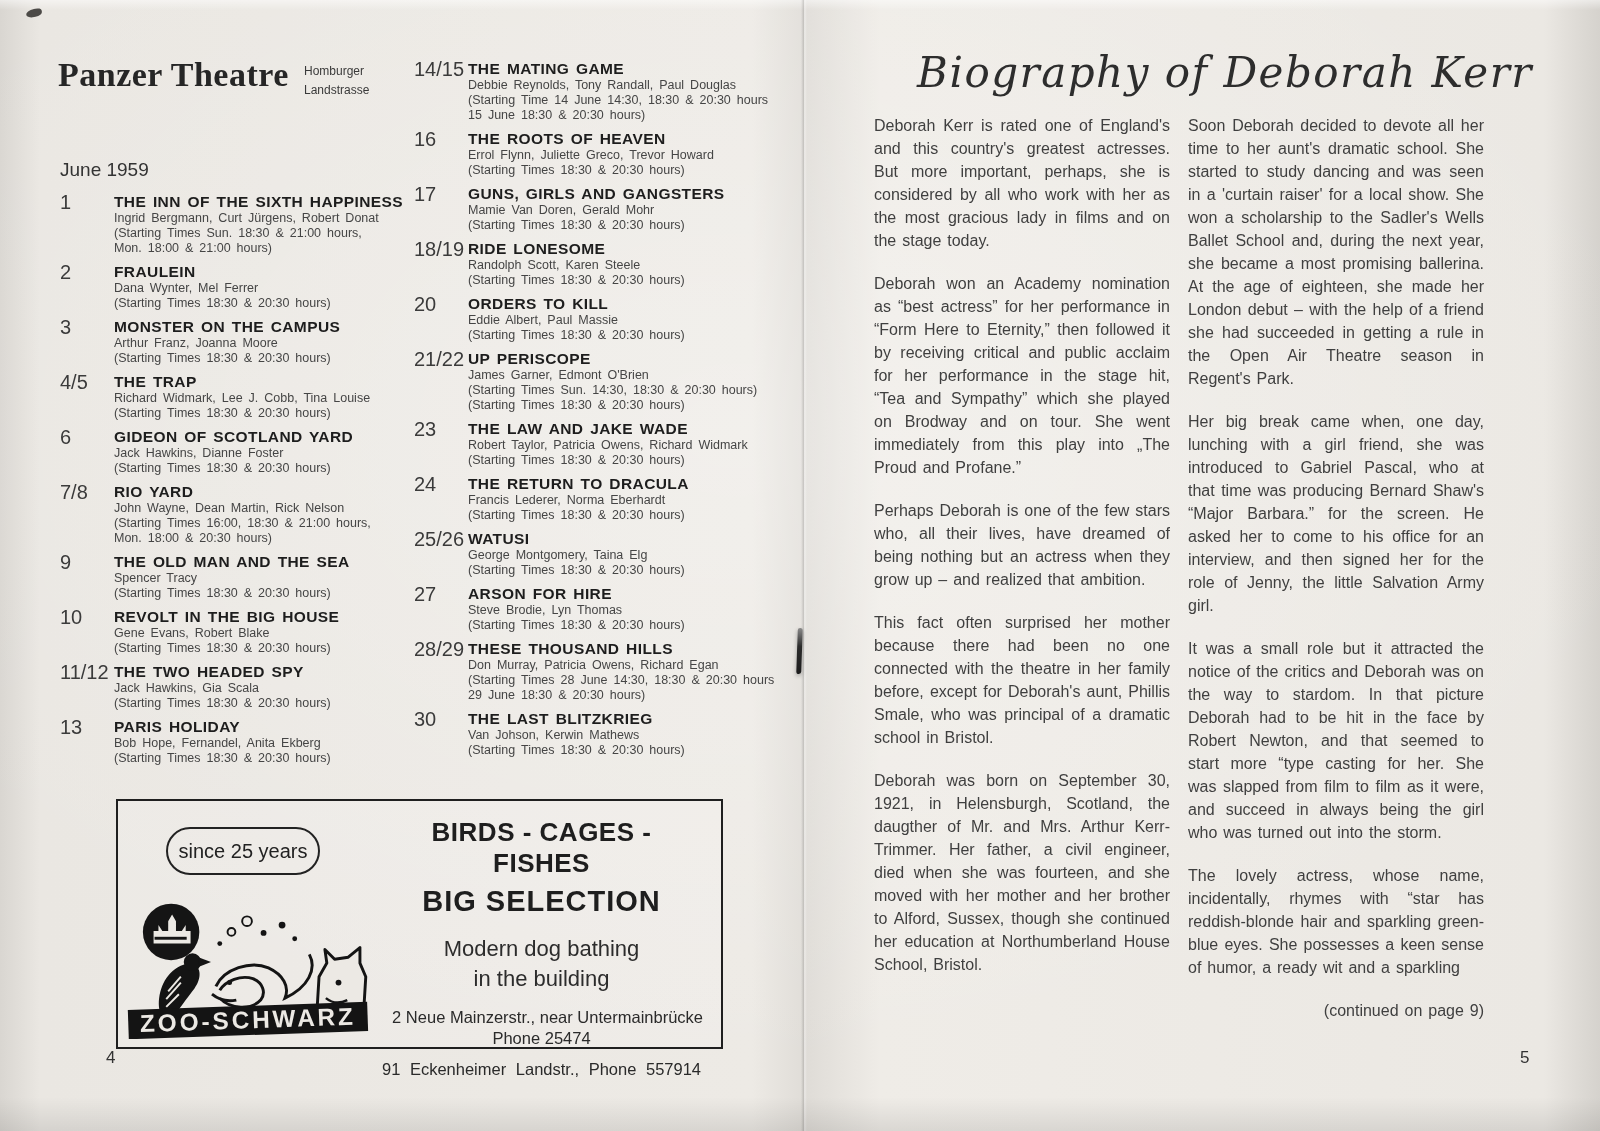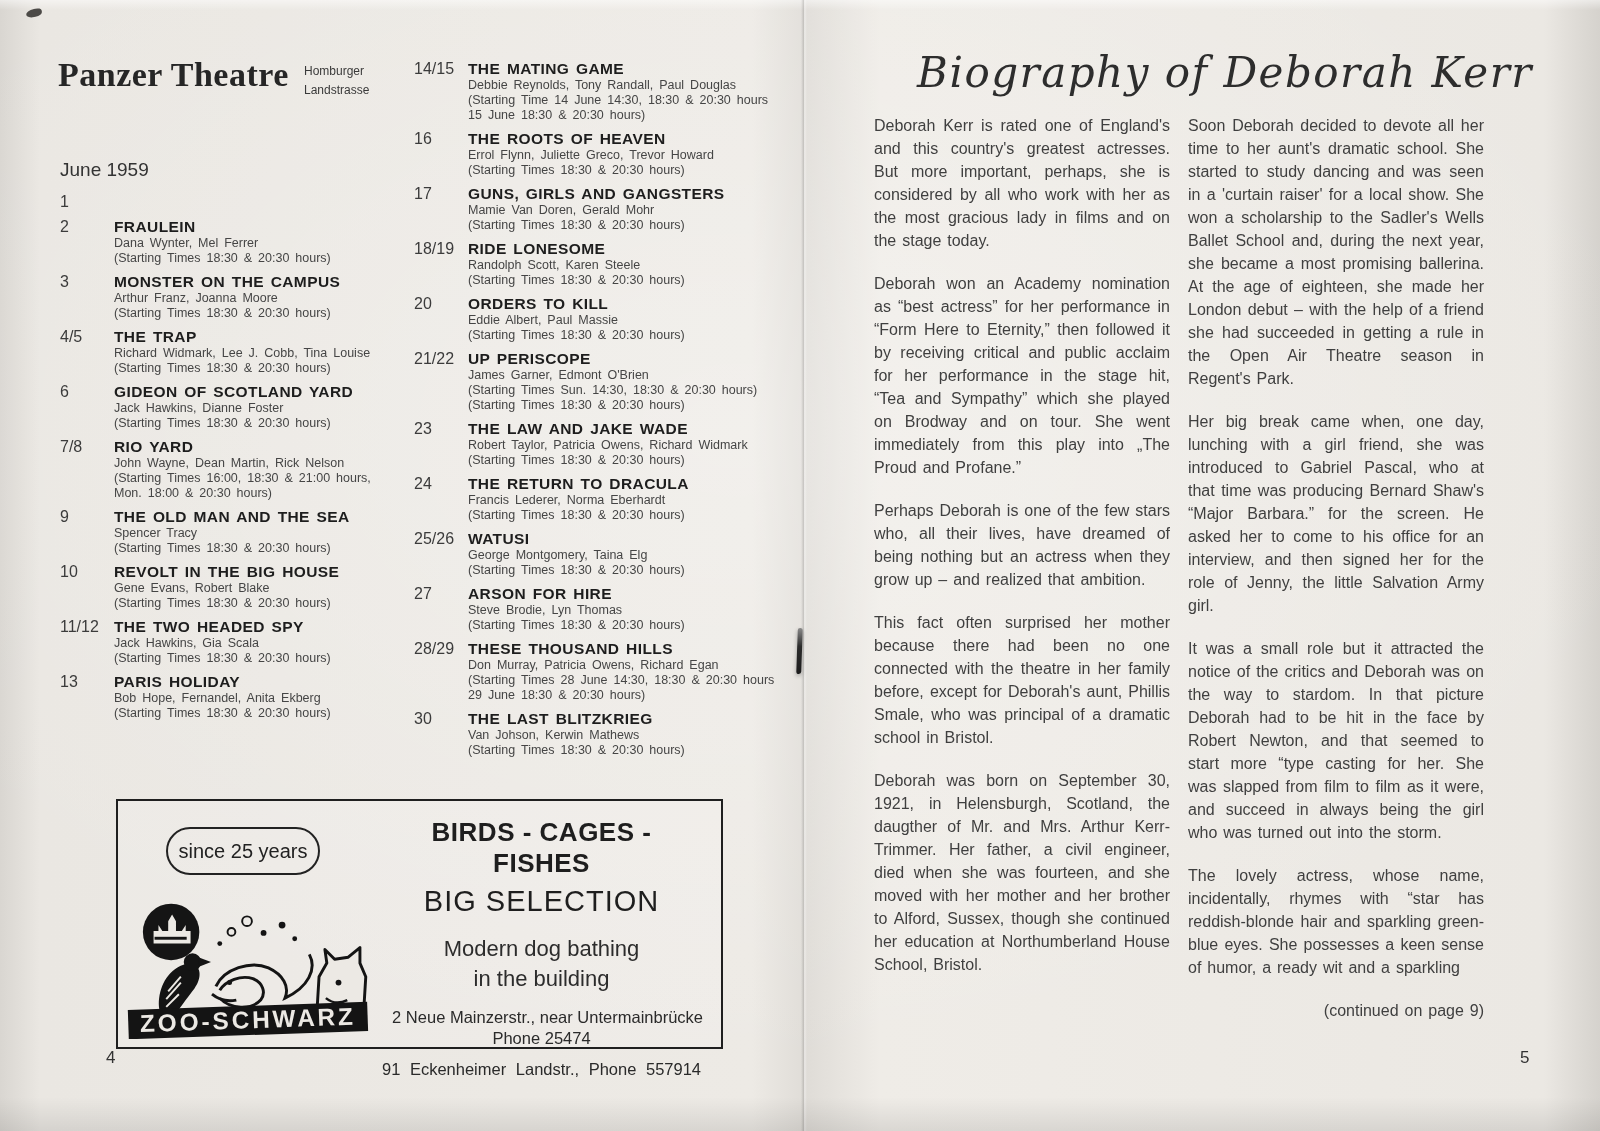--- a/index.html
+++ b/index.html
@@ -26,34 +26,34 @@
   
   .theatre-title{position:absolute;left:58px;top:56px;font-family:"Liberation Serif",serif;
     font-weight:700;font-size:34px;letter-spacing:.5px;color:#262626;}
   .theatre-addr{position:absolute;left:304px;top:62px;font-size:12px;line-height:19px;color:#3a3a3a;}
   .month{position:absolute;left:60px;top:131px;font-size:19px;color:#333;margin-top:28px;}
 
   .films{position:absolute;}
   .col-a{left:60px;top:193px;width:352px;}
   .col-b{left:414px;top:60px;width:368px;}
   .film{display:flex;margin-bottom:7px;}
-  .film-num{flex:0 0 54px;font-size:16px;line-height:18px;color:#3b3b3b;}
+  .film-num{flex:0 0 54px;font-size:20px;line-height:18px;color:#3b3b3b;}
   .film-body{flex:1;}
   .film-title{font-weight:700;font-size:15.5px;line-height:18px;letter-spacing:.4px;word-spacing:2px;color:#1d1d1d;}
   .film-cast,.film-times{font-size:12.5px;line-height:15px;word-spacing:2.5px;color:#454545;}
 
   .ad{position:absolute;left:116px;top:799px;width:603px;height:246px;border:2px solid #1f1f1f;
     display:flex;background:rgba(255,255,255,.12);}
   .ad-left{flex:0 0 262px;position:relative;}
   .since-badge{position:absolute;left:48px;top:26px;width:150px;height:44px;border:2px solid #222;
     border-radius:26px;display:flex;align-items:center;justify-content:center;font-size:20px;color:#222;}
   .zoo-logo{position:absolute;left:8px;top:92px;}
   .ad-right{flex:1;text-align:center;padding:12px 18px 8px 0;color:#1e1e1e;}
   .ad-h1{font-weight:700;font-size:26px;letter-spacing:.5px;margin-top:4px;}
-  .ad-h2{font-weight:400;font-size:29px;letter-spacing:1px;margin-top:6px;}
+  .ad-h2{font-weight:700;font-size:29px;letter-spacing:1px;margin-top:6px;}
   .ad-s1{font-size:22px;margin-top:18px;color:#2c2c2c;}
   .ad-s2{font-size:22px;margin-top:4px;color:#2c2c2c;}
   .ad-a1{font-size:16.5px;margin-top:16px;color:#2a2a2a;text-align:right;}
   .ad-a2{font-size:16.5px;margin-top:2px;color:#2a2a2a;}
   .ad-a3{font-size:16.5px;margin-top:12px;word-spacing:5px;color:#2a2a2a;}
 
   .pagenum{position:absolute;font-size:17px;color:#333;}
   .pn4{left:106px;top:1048px;}
   .pn5{left:1520px;top:1048px;}
 
@@ -79,20 +79,26 @@
   <div class="theatre-title">Panzer Theatre</div>
   <div class="theatre-addr">
     <div>Homburger</div>
     <div>Landstrasse</div>
   </div>
   <div class="month">June 1959</div>
 
   <div class="films col-a" id="films-col1">
       <div class="film">
         <div class="film-num">1</div>
+        <div class="film-body">
+          <div class="film-title">THE INN OF THE SIXTH HAPPINESS</div>
+          <div class="film-cast">Ingrid Bergmann, Curt Jürgens, Robert Donat</div>
+          <div class="film-times">(Starting Times Sun. 18:30 &amp; 21:00 hours,</div>
+          <div class="film-times">Mon. 18:00 &amp; 21:00 hours)</div>
+        </div>
       </div>
       <div class="film">
         <div class="film-num">2</div>
         <div class="film-body">
           <div class="film-title">FRAULEIN</div>
           <div class="film-cast">Dana Wynter, Mel Ferrer</div>
           <div class="film-times">(Starting Times 18:30 &amp; 20:30 hours)</div>
         </div>
       </div>
       <div class="film">

